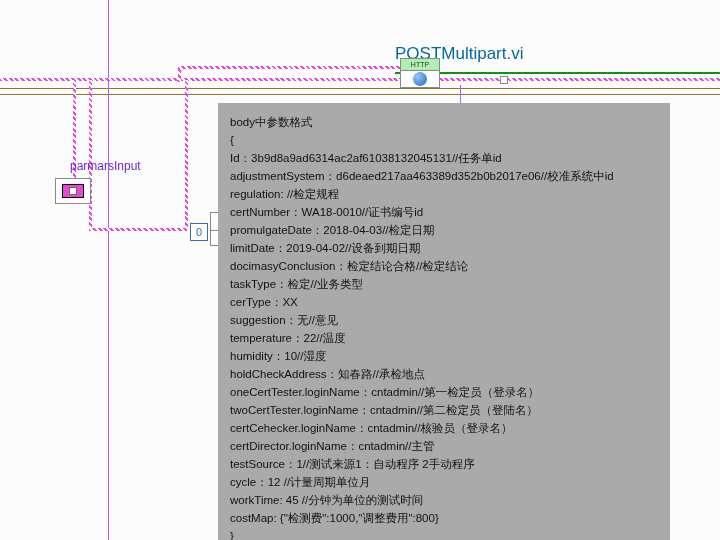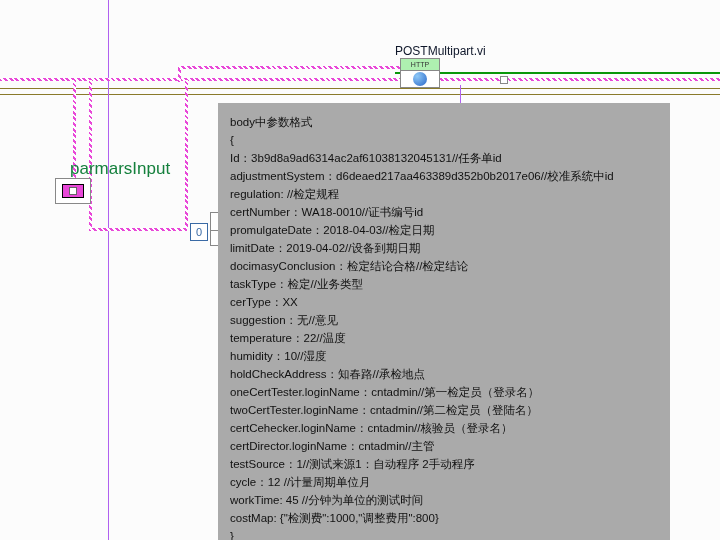--- a/index.html
+++ b/index.html
@@ -41,27 +41,27 @@
     background: #0a980a;
     height: 2px;
   }
   .wire-blue {
     position: absolute;
     background: #245aa5;
     width: 1px;
   }
   .vi-label {
     position: absolute;
+    font-size: 17px;
+    color: #0369a1;
+  }
+  .parmars-label {
+    position: absolute;
     font-size: 12px;
-    color: #0f172a;
-  }
-  .parmars-label {
-    position: absolute;
-    font-size: 17px;
-    color: #15803d;
+    color: #6d28d9;
     padding-left: 29px;
   }
   .control-node {
     position: absolute;
     width: 36px;
     height: 26px;
     border: 1px solid #888;
     background: #fff;
     display: flex;
     align-items: center;

